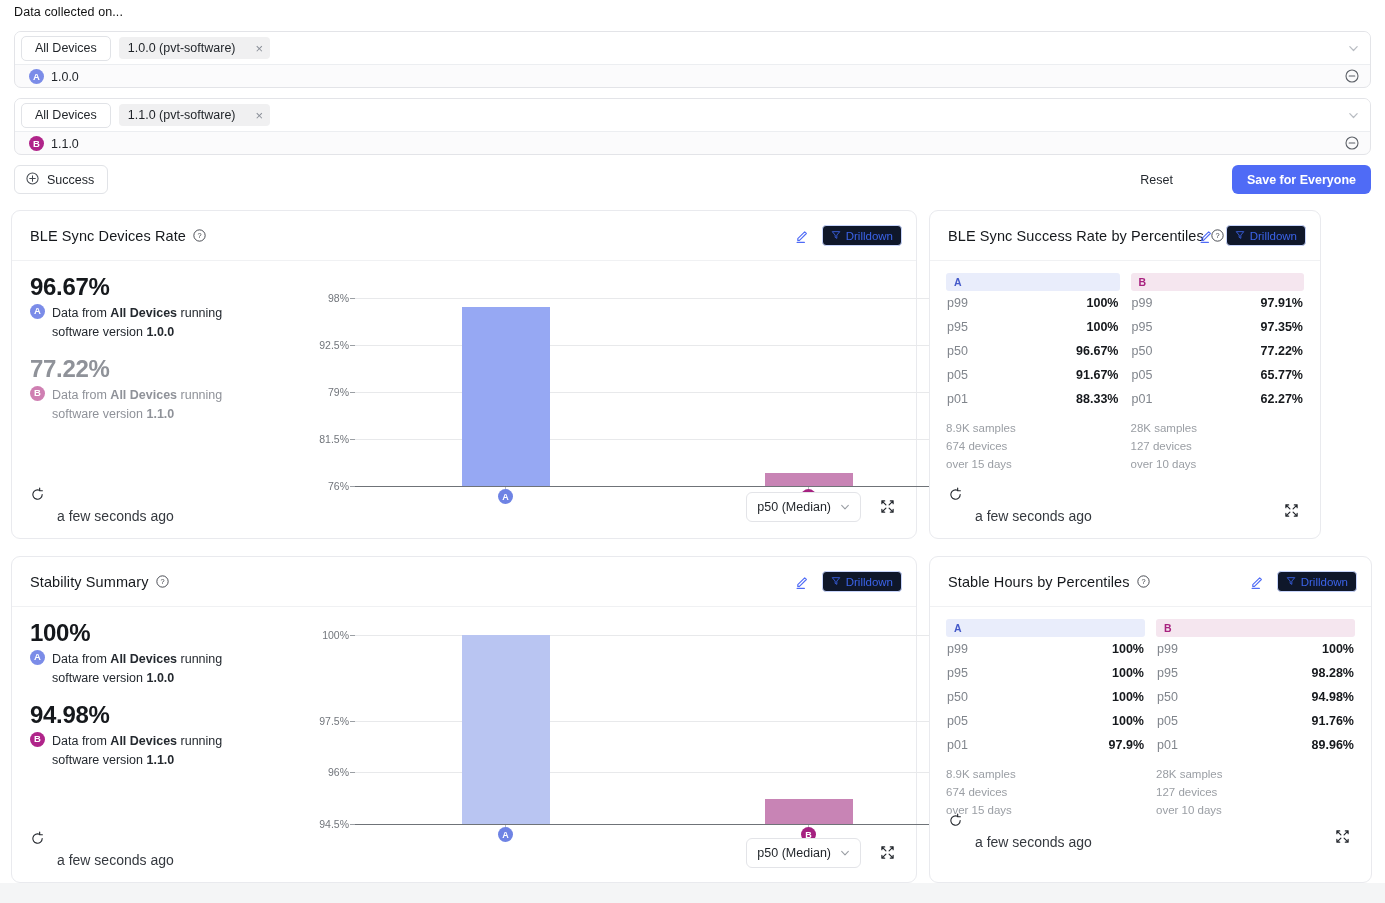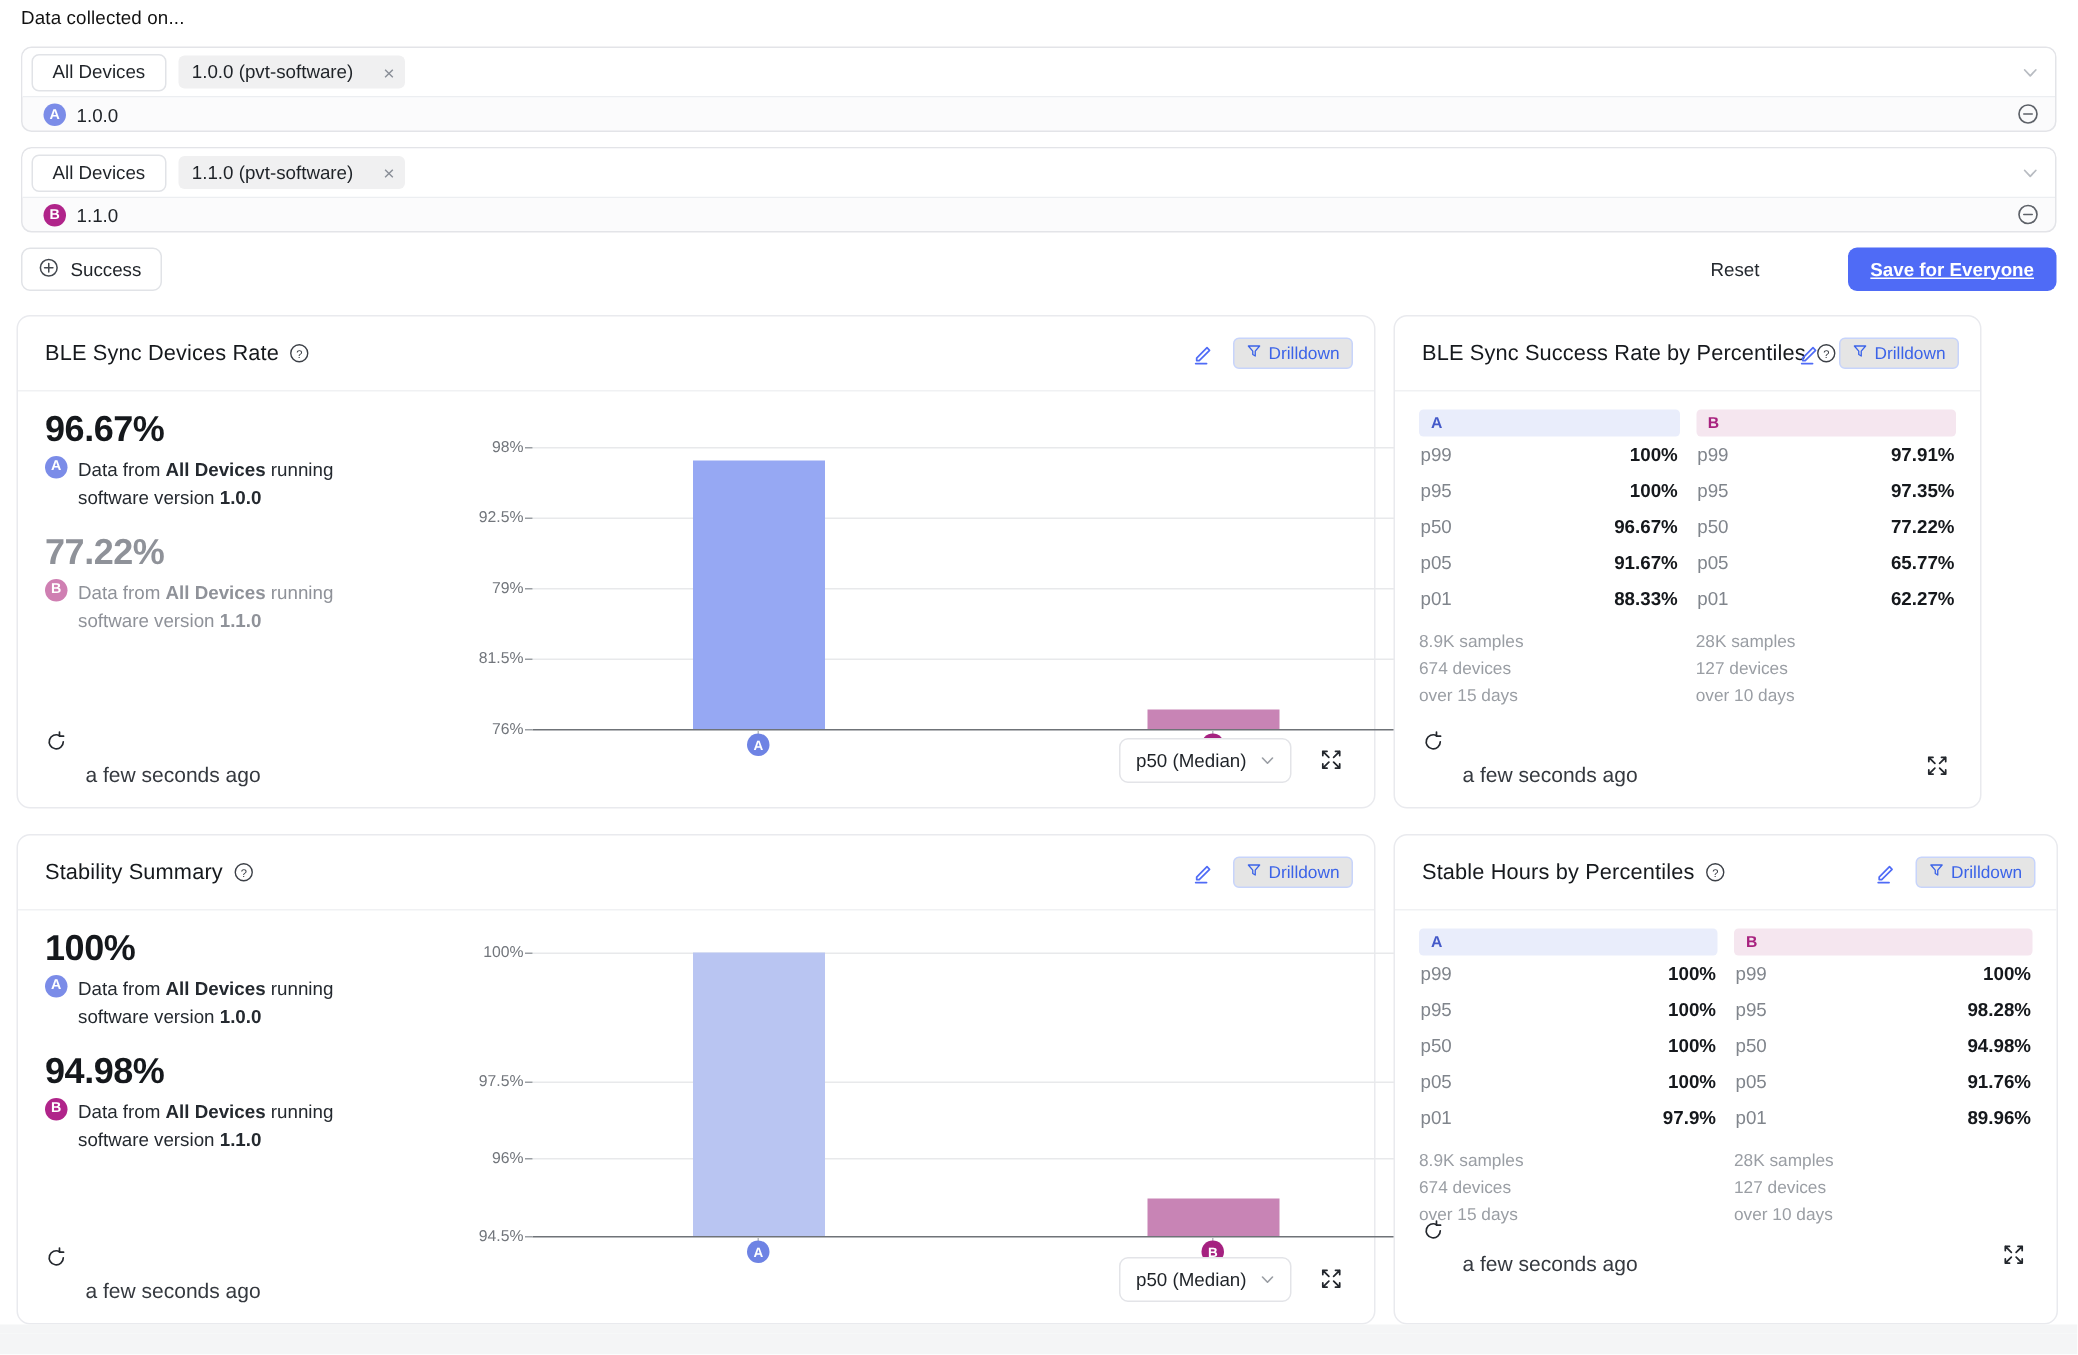--- a/index.html
+++ b/index.html
@@ -83,21 +83,20 @@
     height: 29px; padding: 0 12px; border: none; background: transparent;
     font-size: 12.5px; color: #24292f; cursor: pointer;
     font-family: "Liberation Sans", sans-serif;
   }
   .btn-save {
     position: absolute; right: 14px; top: 165px;
     height: 29px; padding: 0 15px;
     border: none; border-radius: 6px; background: #4f6bf6; color: #fff;
     font-size: 12.5px; font-weight: 700; cursor: pointer;
     font-family: "Liberation Sans", sans-serif;
-    text-decoration: underline;
   }
 
   
   .card {
     position: absolute;
     background: #fff;
     border: 1px solid #e9eaee;
     border-radius: 9px;
   }
   .card.c1 { left: 11px;  top: 210px; width: 906px; height: 329px; }
@@ -119,21 +118,21 @@
   }
   .help-icon svg { width: 13px; height: 13px; display: block; }
   .head-tools {
     position: absolute; right: 14px; top: 14px;
     display: flex; align-items: center; gap: 11px;
   }
   .pencil-btn { width: 17px; height: 17px; cursor: pointer; }
   .pencil-btn svg { width: 17px; height: 17px; display: block; }
   .drilldown {
     height: 21px; padding: 0 8px;
-    border: 1px solid #c7d4fb; border-radius: 4px; background: #e5e5e5;
+    border: 1px solid #c7d4fb; border-radius: 4px; background: #0f172a;
     color: #3b63e8; font-size: 11.5px;
     display: flex; align-items: center; gap: 5px; cursor: pointer;
   }
   .drilldown svg { width: 10px; height: 10px; }
 
   
   .summary {
     position: absolute; left: 18px; top: 62px; width: 225px;
   }
   .big-num { font-size: 24px; font-weight: 700; letter-spacing: -.3px; color: #15181c; }

